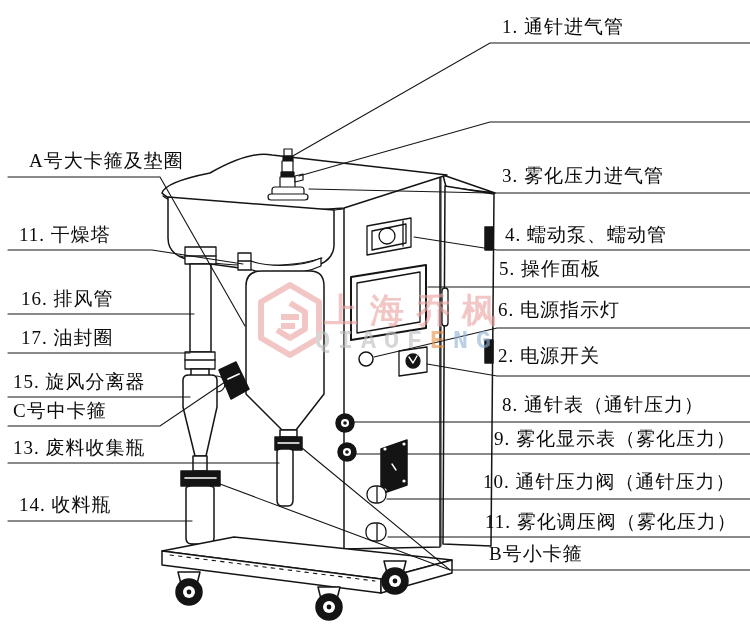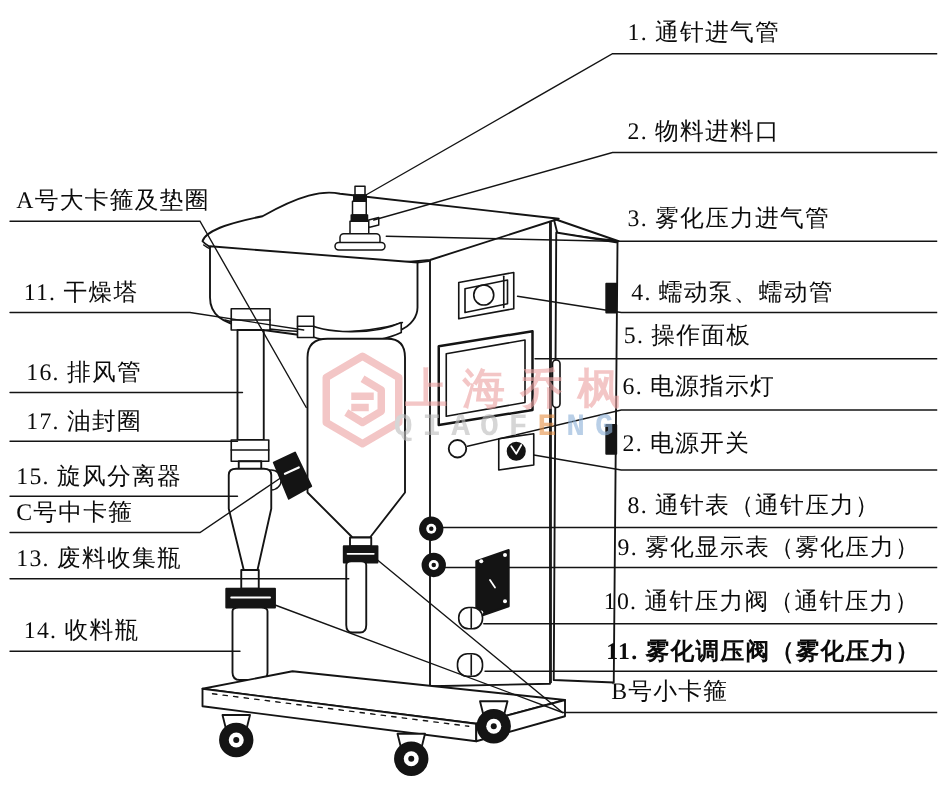--- a/index.html
+++ b/index.html
@@ -20,30 +20,30 @@
     position:absolute;left:315px;top:327px;font-size:25px;font-weight:bold;
     letter-spacing:8px;color:#bdbdbd;white-space:nowrap;
     font-family:Liberation Mono, monospace;
   }
   #wm-en .p1{color:#bdbdbd;} #wm-en .p2{color:#e8944a;} #wm-en .p3{color:#8fb3d9;}
   
   .lbl{
     position:absolute;z-index:3;font-size:19px;color:#0b0b0b;
     letter-spacing:1px;white-space:nowrap;line-height:22px;
   }
-  .lA {left:13px; top:150px;} .l12{left:19px; top:224px;}
+  .lA {left:29px; top:150px;} .l12{left:19px; top:224px;}
   .l16{left:21px; top:288px;} .l17{left:21px; top:327px;}
   .l15{left:13px; top:371px;} .lC {left:13px; top:400px;}
   .l13{left:13px; top:437px;} .l14{left:19px; top:494px;}
   .r1 {left:502px;top:16px;}  .r2 {left:502px;top:95px;}
   .r3 {left:502px;top:165px;} .r4 {left:505px;top:224px;}
   .r5 {left:499px;top:258px;} .r6 {left:498px;top:299px;}
   .r7 {left:498px;top:345px;} .r8 {left:502px;top:394px;}
   .r9 {left:494px;top:428px;} .r10{left:483px;top:471px;}
-  .r11{left:485px;top:511px;font-weight:bold;} .rB {left:489px;top:543px;}
+  .r11{left:485px;top:511px;} .rB {left:489px;top:543px;}
 </style>
 </head>
 <body>
 
 <div id="stage">
 
   <svg id="machine-svg" width="750" height="641" viewBox="0 0 750 641">
     <g fill="none" stroke="#141414" stroke-width="1.5" stroke-linejoin="round" stroke-linecap="round">
 
       <g>
@@ -234,21 +234,20 @@
 
   <div class="lbl lA">A号大卡箍及垫圈</div>
   <div class="lbl l12">11. 干燥塔</div>
   <div class="lbl l16">16. 排风管</div>
   <div class="lbl l17">17. 油封圈</div>
   <div class="lbl l15">15. 旋风分离器</div>
   <div class="lbl lC">C号中卡箍</div>
   <div class="lbl l13">13. 废料收集瓶</div>
   <div class="lbl l14">14. 收料瓶</div>
   <div class="lbl r1">1. 通针进气管</div>
-  <div class="lbl r2">2. 物料进料口</div>
   <div class="lbl r3">3. 雾化压力进气管</div>
   <div class="lbl r4">4. 蠕动泵、蠕动管</div>
   <div class="lbl r5">5. 操作面板</div>
   <div class="lbl r6">6. 电源指示灯</div>
   <div class="lbl r7">2. 电源开关</div>
   <div class="lbl r8">8. 通针表（通针压力）</div>
   <div class="lbl r9">9. 雾化显示表（雾化压力）</div>
   <div class="lbl r10">10. 通针压力阀（通针压力）</div>
   <div class="lbl r11">11. 雾化调压阀（雾化压力）</div>
   <div class="lbl rB">B号小卡箍</div>

